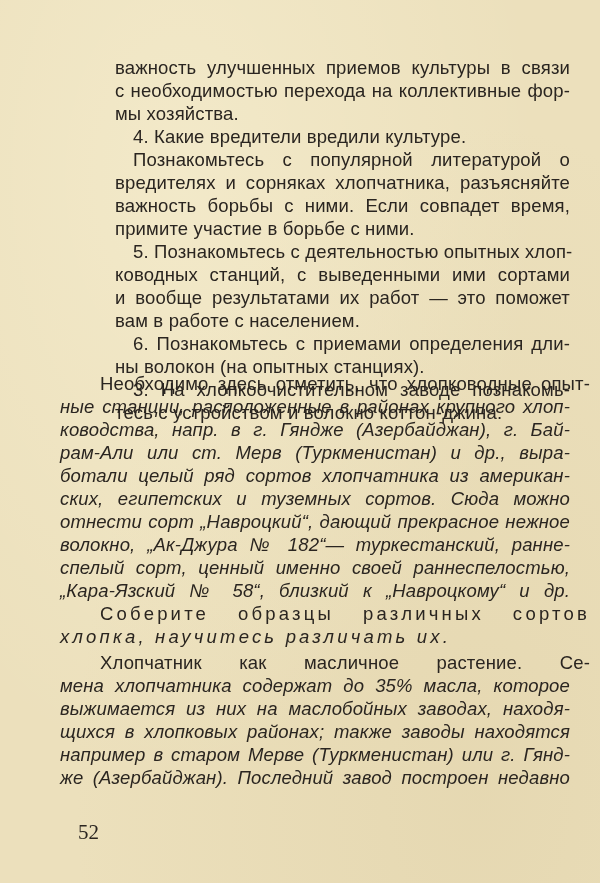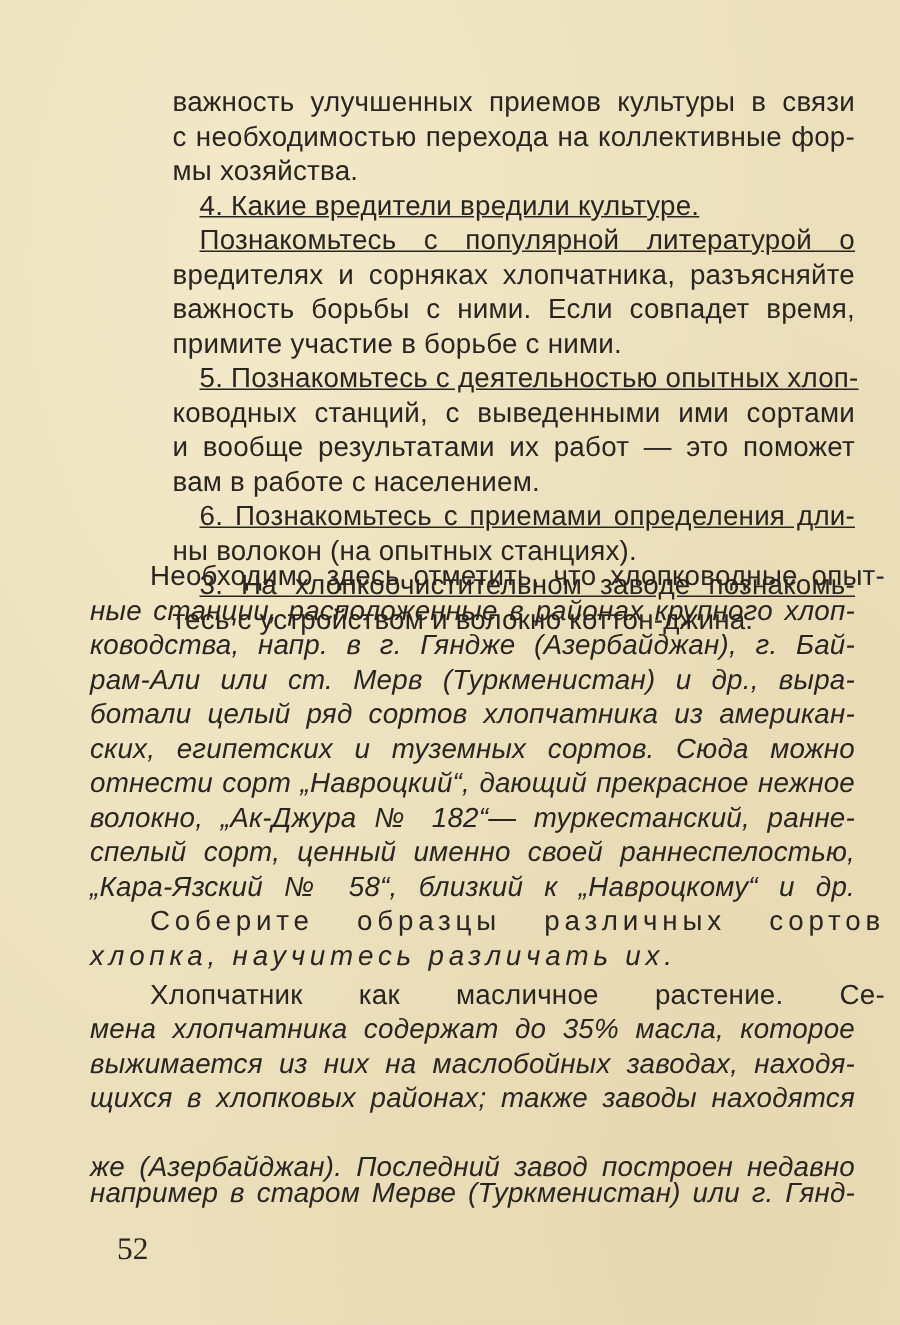--- a/index.html
+++ b/index.html
@@ -39,21 +39,20 @@
       width: 455px;
     }
     .main-wide {
       left: 60px;
       width: 510px;
       font-style: italic;
     }
     .indent {
       left: 133px;
       width: 437px;
-      text-decoration: underline;
     }
     .indent-wide {
       left: 80px;
       width: 490px;
       margin-left: 20px;
     }
     .last {
       text-align-last: left;
     }
     .spaced {
@@ -98,17 +97,17 @@
   <div class="line main-wide" style="top:511px">отнести сорт „Навроцкий“, дающий прекрасное нежное</div>
   <div class="line main-wide" style="top:534px">волокно, „Ак-Джура № 182“— туркестанский, ранне-</div>
   <div class="line main-wide" style="top:557px">спелый сорт, ценный именно своей раннеспелостью,</div>
   <div class="line main-wide" style="top:580px">„Кара-Язский № 58“, близкий к „Навроцкому“ и др.</div>
   <div class="line indent-wide spaced" style="top:603px">Соберите образцы различных сортов</div>
   <div class="line main-wide spaced last" style="top:626px">хлопка, научитесь различать их.</div>
   <div class="line indent-wide" style="top:652px">Хлопчатник как масличное растение. Се-</div>
   <div class="line main-wide" style="top:675px">мена хлопчатника содержат до 35% масла, которое</div>
   <div class="line main-wide" style="top:698px">выжимается из них на маслобойных заводах, находя-</div>
   <div class="line main-wide" style="top:721px">щихся в хлопковых районах; также заводы находятся</div>
-  <div class="line main-wide" style="top:784px">например в старом Мерве (Туркменистан) или г. Гянд-</div>
+  <div class="line main-wide" style="top:744px">например в старом Мерве (Туркменистан) или г. Гянд-</div>
   <div class="line main-wide" style="top:767px">же (Азербайджан). Последний завод построен недавно</div>
 
   <div class="page-number">52</div>
 </div>
 
 </body></html>

